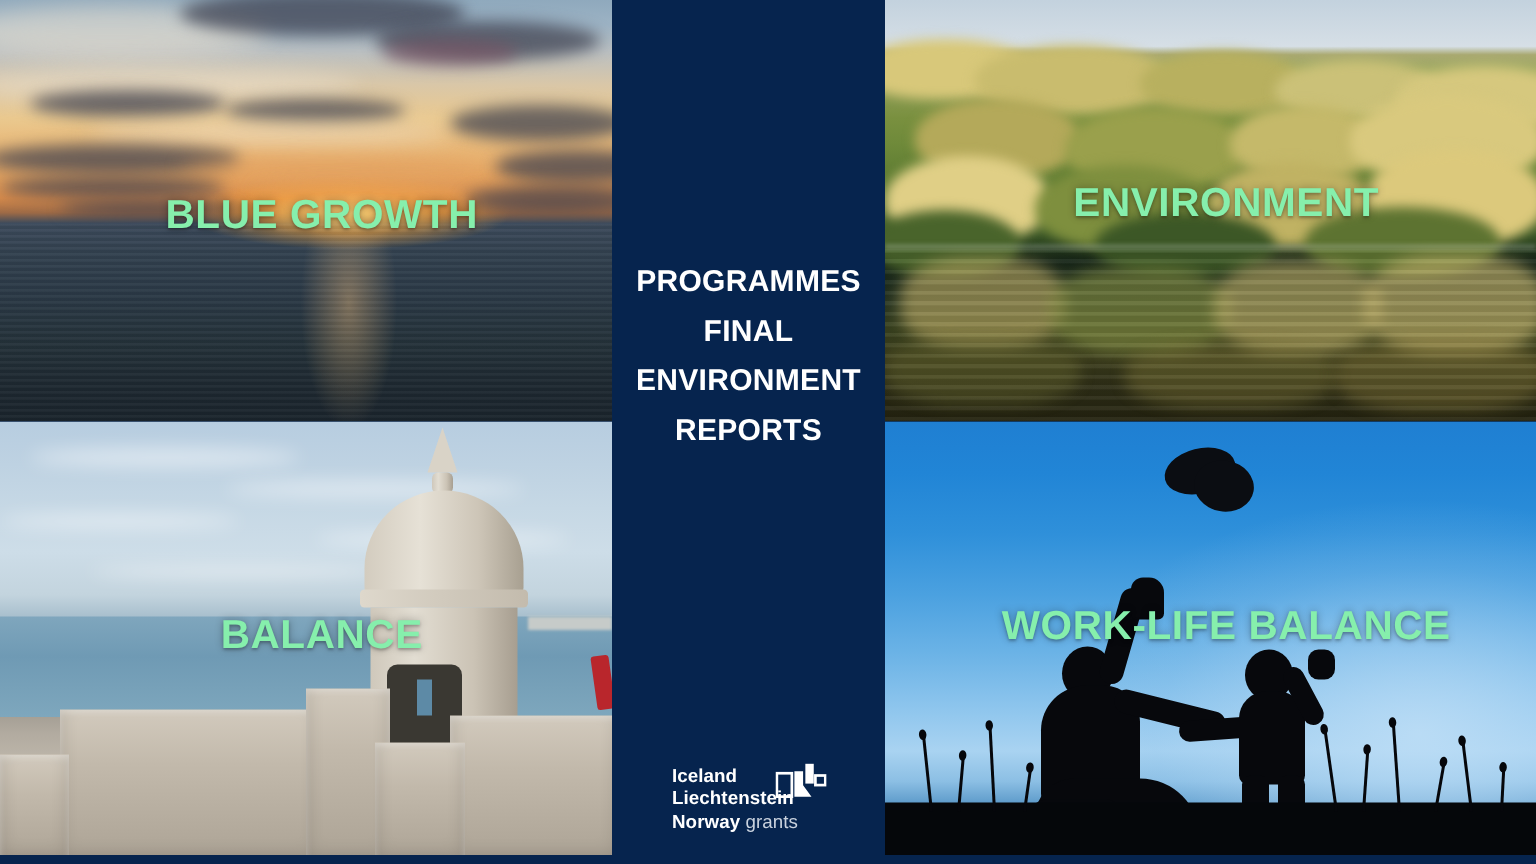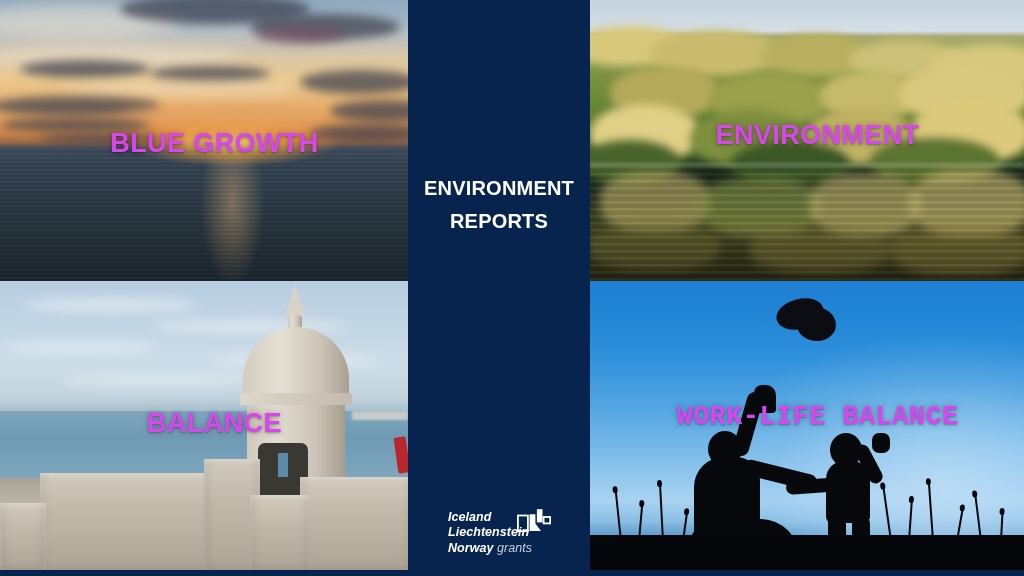--- a/index.html
+++ b/index.html
@@ -29,39 +29,39 @@
   }
   .tile .photo {
     position: absolute;
     inset: 0;
   }
   .tile .tile-label {
     position: absolute;
     left: 0;
     right: 0;
     text-align: center;
-    color: #d946ef;
+    color: #86efac;
     font-weight: bold;
     letter-spacing: 0.4px;
     text-shadow: 0 0 6px rgba(0,0,0,0.30), 0 1px 2px rgba(0,0,0,0.25);
     white-space: nowrap;
     z-index: 5;
     margin-left: 21px;
   }
 
   
   #tile-blue-growth      { left: 0px;   top: 0px;   width: 408px; height: 281px; }
   #tile-environment      { left: 590px; top: 0px;   width: 434px; height: 281px; }
   #tile-culture          { left: 0px;   top: 281px; width: 408px; height: 289px; }
   #tile-work-life        { left: 590px; top: 281px; width: 434px; height: 289px; }
 
   #tile-blue-growth .tile-label { top: 128px; font-size: 27px; }
   #tile-environment .tile-label { top: 120px; font-size: 27px; }
   #tile-culture     .tile-label { top: 127px; font-size: 27px; }
-  #tile-work-life   .tile-label { top: 121px; font-size: 27px; font-family: Liberation Mono, monospace; }
+  #tile-work-life   .tile-label { top: 121px; font-size: 27px; }
 
   
   .photo-sunset {
     background:
       
       radial-gradient(ellipse 150px 34px at 57% 50.5%, rgba(255,214,120,0.95) 0%, rgba(255,170,60,0.55) 40%, rgba(255,140,40,0.0) 72%),
       
       radial-gradient(ellipse 46px 120px at 57% 72%, rgba(255,200,130,0.40) 0%, rgba(255,190,120,0.0) 70%),
       linear-gradient(to bottom,
         #8fa9bd 0%,
@@ -316,21 +316,20 @@
   }
 
   
   #donor-logo {
     position: absolute;
     left: 0;
     right: 0;
     bottom: 20px;
     display: flex;
     justify-content: center;
-    font-style: italic;
   }
   .logo-inner {
     position: relative;
     width: 102px;
   }
   .logo-mark {
     position: absolute;
     right: -1px;
     top: -2px;
   }
@@ -479,20 +478,22 @@
       <div class="grass" style="left:342px; height:60px; transform:rotate(-4deg);"></div>
       <div class="grass" style="left:366px; height:34px; transform:rotate(10deg);"></div>
       <div class="grass" style="left:390px; height:48px; transform:rotate(-7deg);"></div>
       <div class="grass" style="left:410px; height:30px; transform:rotate(3deg);"></div>
     </div>
     <div class="tile-label">WORK-LIFE BALANCE</div>
   </div>
 
   <div id="center-panel">
     <div id="panel-heading">
+      <span class="line">PROGRAMMES</span>
+      <span class="line">FINAL</span>
       <span class="line">ENVIRONMENT</span>
       <span class="line">REPORTS</span>
     </div>
 
     <div id="donor-logo">
       <div class="logo-inner">
         <span class="logo-mark">
           <svg width="34" height="25" viewBox="0 0 34 25" aria-hidden="true">
             <rect x="0.9" y="7.5" width="10" height="15.6" fill="none" stroke="#ffffff" stroke-width="1.8"></rect>
             <polygon points="12.6,6.2 18.4,6.2 18.4,15.5 24.0,23.1 12.6,23.1" fill="#ffffff"></polygon>

